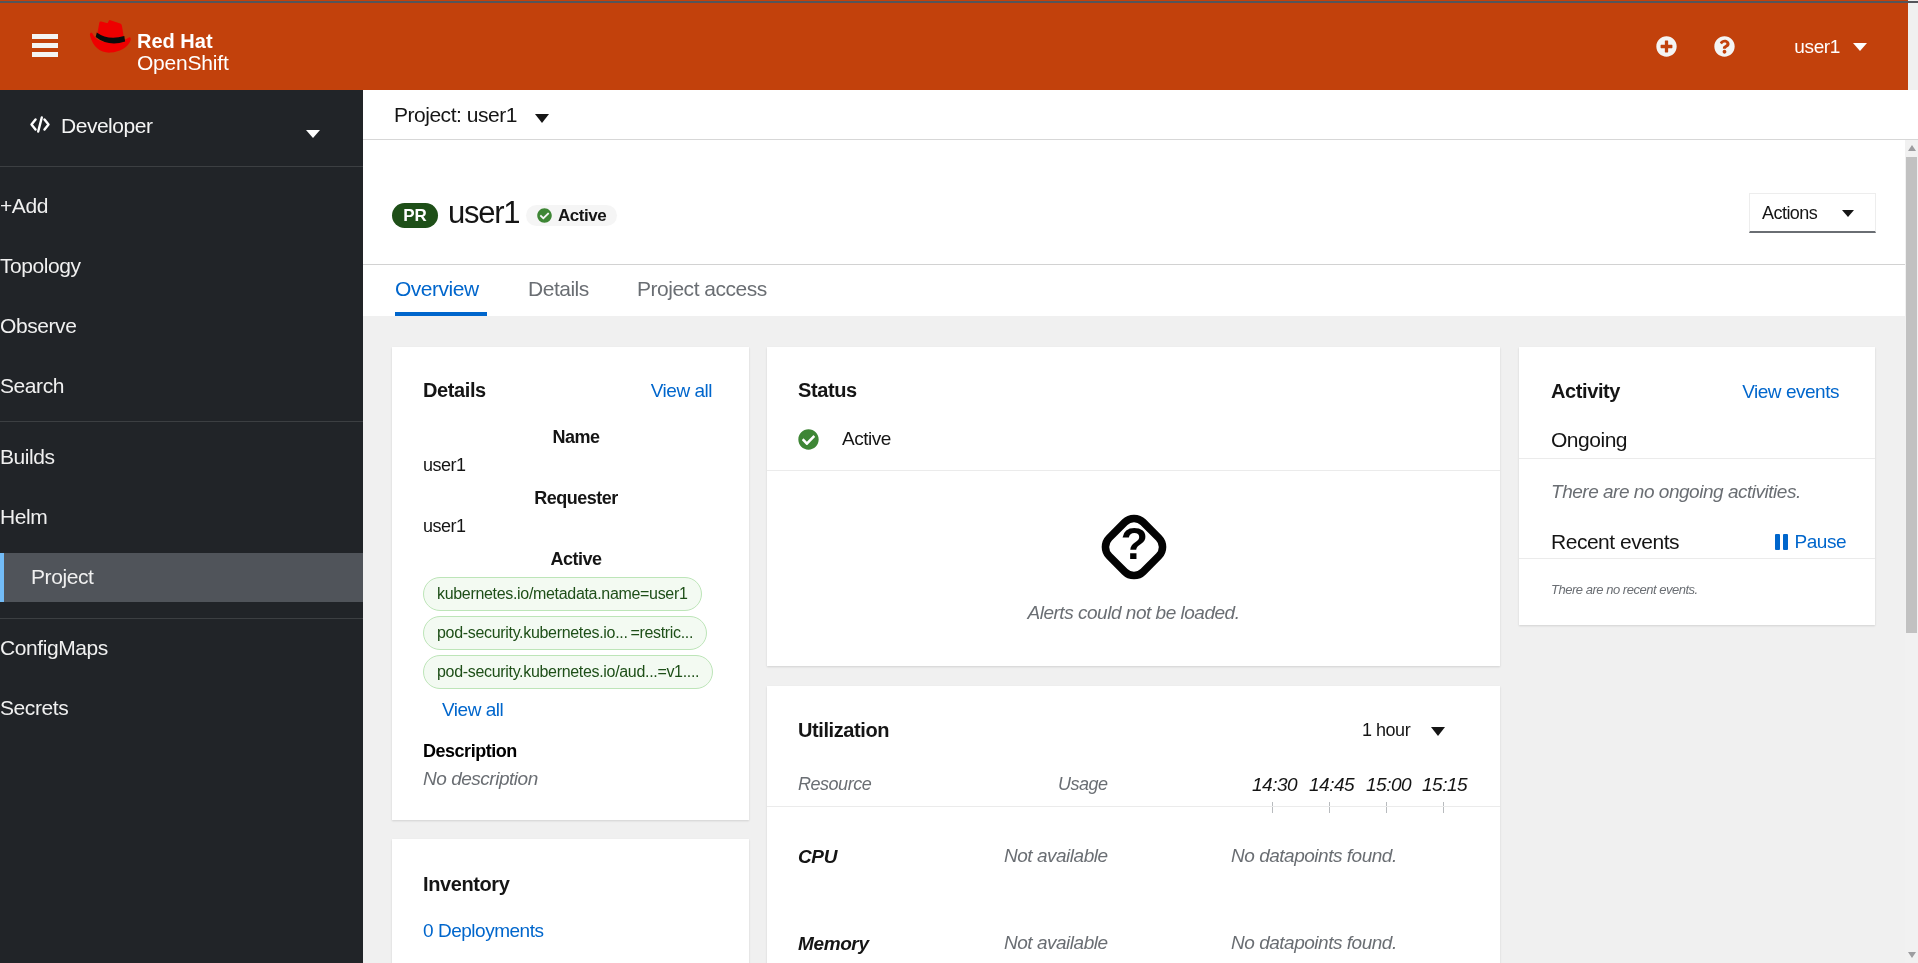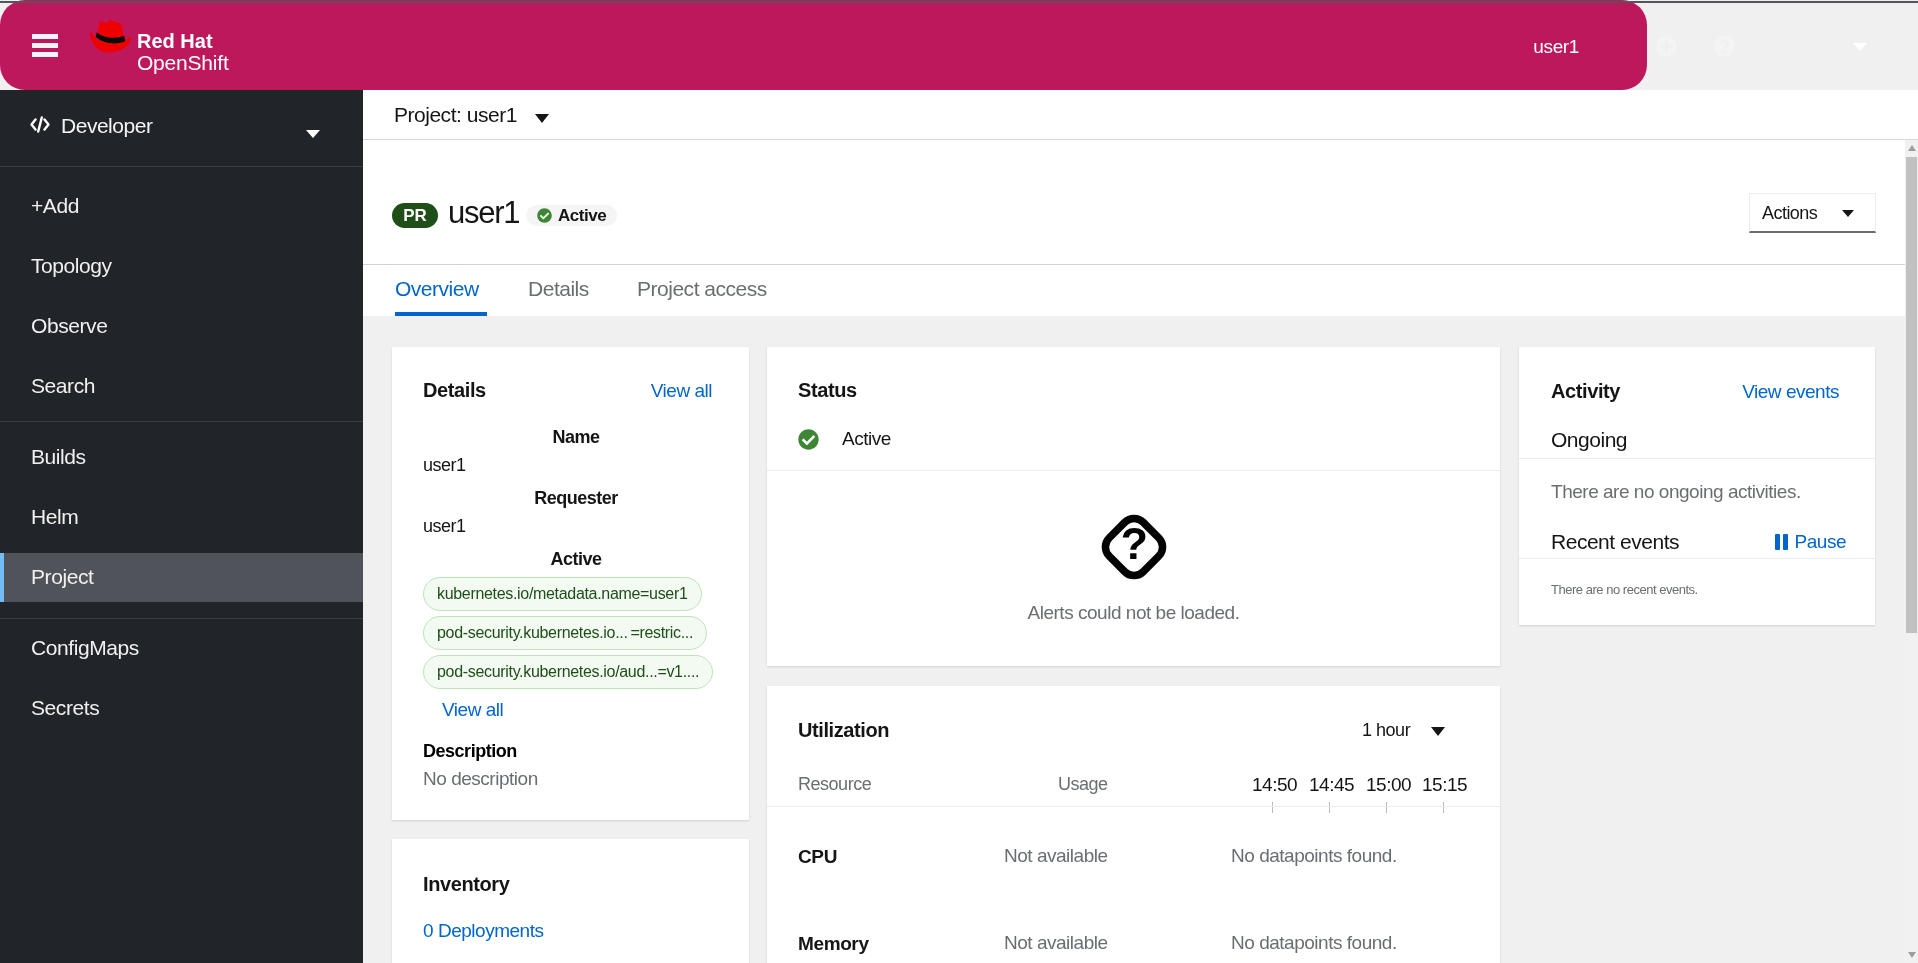--- a/index.html
+++ b/index.html
@@ -1,40 +1,40 @@
 <!DOCTYPE html>
 <html><head>
 <meta charset="utf-8">
 <style>
 * { margin:0; padding:0; box-sizing:border-box; }
 html,body { width:1918px; height:963px; overflow:hidden; font-family:"Liberation Sans",sans-serif; letter-spacing:-0.03em; }
 body { background:#f0f0f0; position:relative; }
 
 
-.masthead { position:absolute; left:0; top:0; width:1647px; height:90px; background:#be185d;border-radius:25px; }
+.masthead { position:absolute; left:0; top:0; width:1908px; height:90px; background:#c2410c; }
 .topstrip { position:absolute; left:0; top:1px; width:1918px; height:2px; background:#54555a; }
 .burger { position:absolute; left:32px; top:34px; width:26px; height:25px; }
 .burger span { display:block; height:4.5px; background:#f4f4f4; margin-bottom:4.5px; }
 .rh-logo { position:absolute; left:88px; top:19px; }
 .rh-text { position:absolute; left:137px; top:30px; color:#fff; line-height:22px; font-size:20px; letter-spacing:0; }
 .rh-text .os { font-size:21px; letter-spacing:-0.01em; }
 .rh-text b { font-weight:700; }
 .mh-circle { position:absolute; top:36px; width:21px; height:21px; }
 .mh-user { position:absolute; top:36px; right:68px; color:#fff; font-size:19px; letter-spacing:-0.02em; }
 .caret-w { position:absolute; top:43px; left:1853px; width:0; height:0; border-left:7px solid transparent; border-right:7px solid transparent; border-top:8px solid #fff; }
 
 
 .sidebar { position:absolute; left:0; top:90px; width:363px; height:909px; background:#212428; }
 .persp { height:77px; border-bottom:1px solid #3c3f42; position:relative; }
 .persp .ptext { position:absolute; left:61px; top:24px; color:#f4f4f4; font-size:21px; }
 .persp svg { position:absolute; left:30px; top:26px; }
 .caret-persp { position:absolute; left:306px; top:40px; width:0; height:0; border-left:7px solid transparent; border-right:7px solid transparent; border-top:8px solid #fff; }
 ul.nav { list-style:none; margin-top:9px; }
 ul.nav li { height:60px; display:flex; align-items:center; }
-ul.nav li a { display:flex; align-items:center; height:49px; width:100%; padding-left:31px; color:#f0f0f0; font-size:21px; text-decoration:none; letter-spacing:-0.02em; }
+ul.nav li a { display:flex; align-items:center; height:49px; width:100%; color:#f0f0f0; font-size:21px; text-decoration:none; letter-spacing:-0.02em; }
 ul.nav li.sel a { background:#50545a; border-left:4px solid #73bcf7; padding-left:27px; }
 .navdiv { height:1px; background:#3c3f42; }
 
 
 .main { position:absolute; left:363px; top:90px; width:1555px; height:873px; background:#f0f0f0; }
 .projbar { position:absolute; left:0; top:0; width:1555px; height:50px; background:#fff; border-bottom:1px solid #d7d7d7; }
 .projbar .ptxt { position:absolute; left:31px; top:13px; font-size:21px; color:#151515; }
 .caret-d { width:0; height:0; border-left:7px solid transparent; border-right:7px solid transparent; border-top:9px solid #151515; position:absolute; }
 .pagehead { position:absolute; left:0; top:50px; width:1555px; height:176px; background:#fff; }
 .hdiv { position:absolute; left:0; right:0; top:124px; height:1px; background:#d2d2d2; }
@@ -50,21 +50,21 @@
 .tab { position:absolute; font-size:21px; top:137px; }
 .tab.ov { color:#0066cc; }
 .tab.in { color:#6a6e73; }
 .tabline { position:absolute; left:32px; top:172px; width:92px; height:4px; background:#0066cc; }
 
 
 .content { position:absolute; left:0; top:226px; width:1555px; height:647px; background:#f0f0f0; }
 .card { position:absolute; background:#fff; box-shadow:0 1px 2px rgba(3,3,3,0.13); }
 .ctitle { font-size:20px; font-weight:700; color:#151515; letter-spacing:-0.02em; }
 .link { color:#0066cc; font-size:19px; text-decoration:none; }
-.gray { color:#6a6e73; }
+.gray { color:#6a6e73;font-style:italic; }
 
 
 .c-details { left:29px; top:31px; width:357px; height:473px; }
 .c-details .hd { position:absolute; left:31px; right:37px; top:32px; display:flex; justify-content:space-between; align-items:baseline; }
 .dl { position:absolute; left:31px; top:80px; right:20px; }
 .dl dt { font-size:18px; font-weight:700; color:#151515; margin-bottom:7px;text-align:center; }
 .dl dd { font-size:18px; color:#151515; margin-bottom:12px; }
 .pill { display:block; width:max-content; font-size:16px; color:#1e4f18; background:#f3faf2; border:1px solid #bde5b8; border-radius:17px; height:34px; line-height:32px; padding:0 13px; margin-bottom:5px; letter-spacing:-0.02em; }
 .c-details .viewall2 { position:absolute; left:50px; top:352px; }
 .c-details .desc-t { position:absolute; left:31px; top:394px; font-size:18px; font-weight:700; }
@@ -266,21 +266,21 @@
       <div class="alerttxt gray">Alerts could not be loaded.</div>
     </div>
 
     <div class="card c-util">
       <div class="ctitle">Utilization</div>
       <div class="dur">1 hour</div>
       <div class="caret-d" style="left:664px; top:41px;"></div>
       <div class="uhead gray">
         <span class="rsc">Resource</span>
         <span class="usg">Usage</span>
-        <span class="tm" style="left:485px">14:50</span>
+        <span class="tm" style="left:485px">14:30</span>
         <span class="tm" style="left:542px">14:45</span>
         <span class="tm" style="left:599px">15:00</span>
         <span class="tm" style="left:655px">15:15</span>
       </div>
       <div class="utick" style="left:505px"></div>
       <div class="utick" style="left:562px"></div>
       <div class="utick" style="left:619px"></div>
       <div class="utick" style="left:676px"></div>
       <div class="udiv"></div>
       <div class="urow gray" style="top:159px">

